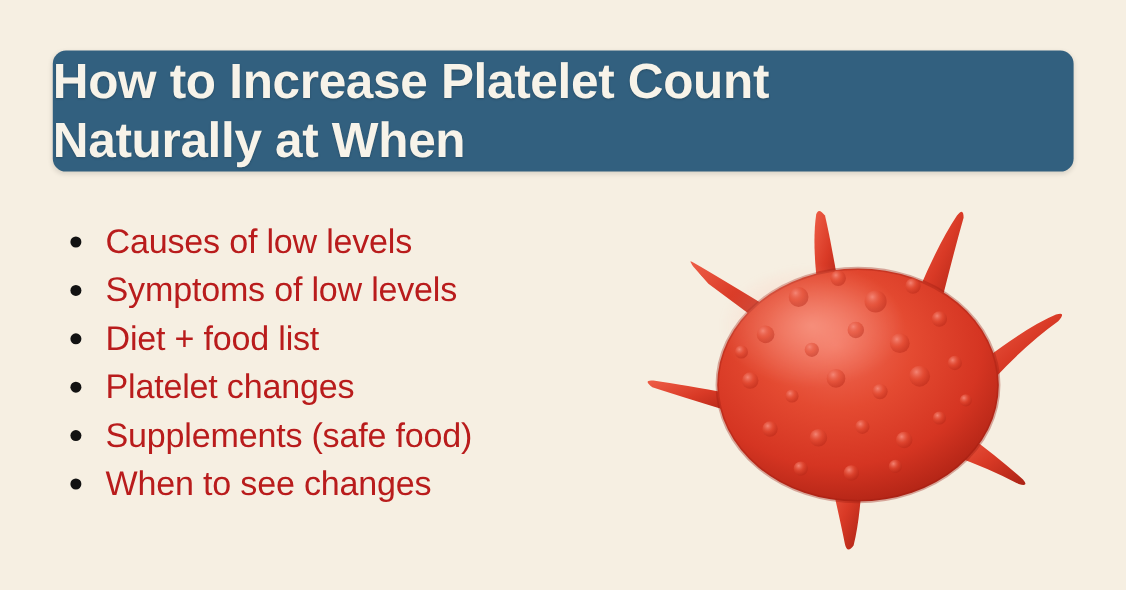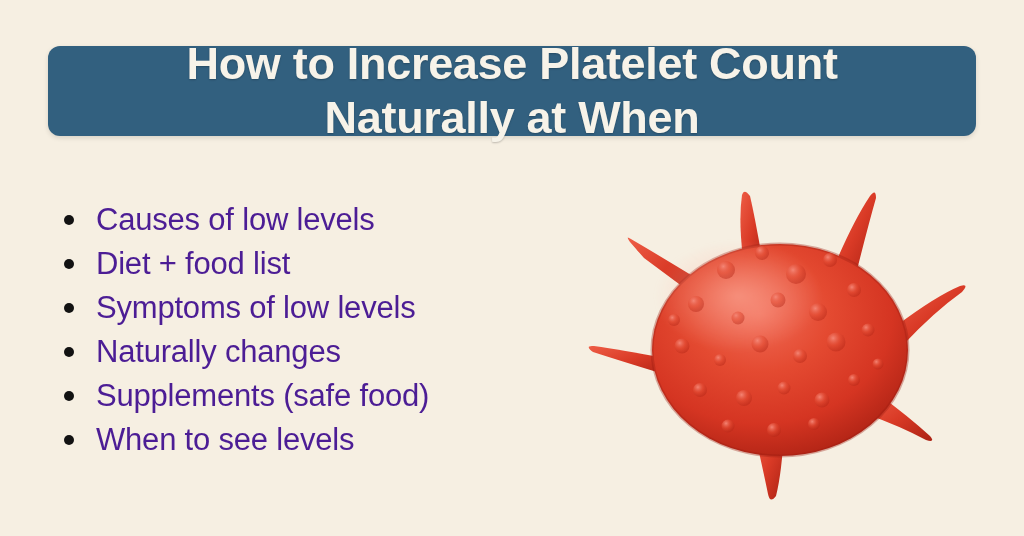--- a/index.html
+++ b/index.html
@@ -22,26 +22,26 @@
     height: 536px;
     background: #f6efe2;
   }
 
   
   #title-banner {
     position: absolute;
     left: 48px;
     top: 46px;
     width: 928px;
-    height: 90px;
+    height: 110px;
     background: #32607f;
     border-radius: 12px;
     display: flex;
     flex-direction: column;
-    align-items: center;
+    align-items: flex-start;
     justify-content: center;
     box-shadow: 0 2px 5px rgba(0,0,0,0.12);
   }
 
   .title-line {
     color: #f7f3e9;
     font-family: "Liberation Sans Narrow", "Liberation Sans", sans-serif;
     font-weight: bold;
     font-size: 45px;
     line-height: 54px;
@@ -71,21 +71,21 @@
     width: 10px;
     height: 10px;
     border-radius: 50%;
     background: #121212;
     margin-right: 22px;
     position: relative;
     top: -5px;
   }
 
   .bullet-text {
-    color: #4c1d95;
+    color: #b91c1c;
     font-size: 31px;
     line-height: 44px;
     font-weight: 400;
     letter-spacing: -0.2px;
     white-space: nowrap;
   }
 
   
   #platelet-illustration {
     position: absolute;
@@ -112,37 +112,37 @@
     <div class="title-line">Naturally at When</div>
   </div>
 
   <ul id="bullet-list">
     <li class="bullet-row">
       <span class="bullet-dot"></span>
       <span class="bullet-text">Causes of low levels</span>
     </li>
     <li class="bullet-row">
       <span class="bullet-dot"></span>
+      <span class="bullet-text">Symptoms of low levels</span>
+    </li>
+    <li class="bullet-row">
+      <span class="bullet-dot"></span>
       <span class="bullet-text">Diet + food list</span>
     </li>
     <li class="bullet-row">
       <span class="bullet-dot"></span>
-      <span class="bullet-text">Symptoms of low levels</span>
-    </li>
-    <li class="bullet-row">
-      <span class="bullet-dot"></span>
-      <span class="bullet-text">Naturally changes</span>
+      <span class="bullet-text">Platelet changes</span>
     </li>
     <li class="bullet-row">
       <span class="bullet-dot"></span>
       <span class="bullet-text">Supplements (safe food)</span>
     </li>
     <li class="bullet-row">
       <span class="bullet-dot"></span>
-      <span class="bullet-text">When to see levels</span>
+      <span class="bullet-text">When to see changes</span>
     </li>
   </ul>
 
   <div id="platelet-illustration">
     <svg viewBox="0 0 404 326" xmlns="http://www.w3.org/2000/svg">
       <defs>
         <radialGradient id="bodyGrad" cx="42%" cy="33%" r="72%">
           <stop offset="0%" stop-color="#f06a55"></stop>
           <stop offset="38%" stop-color="#e44a31"></stop>
           <stop offset="72%" stop-color="#d53522"></stop>

